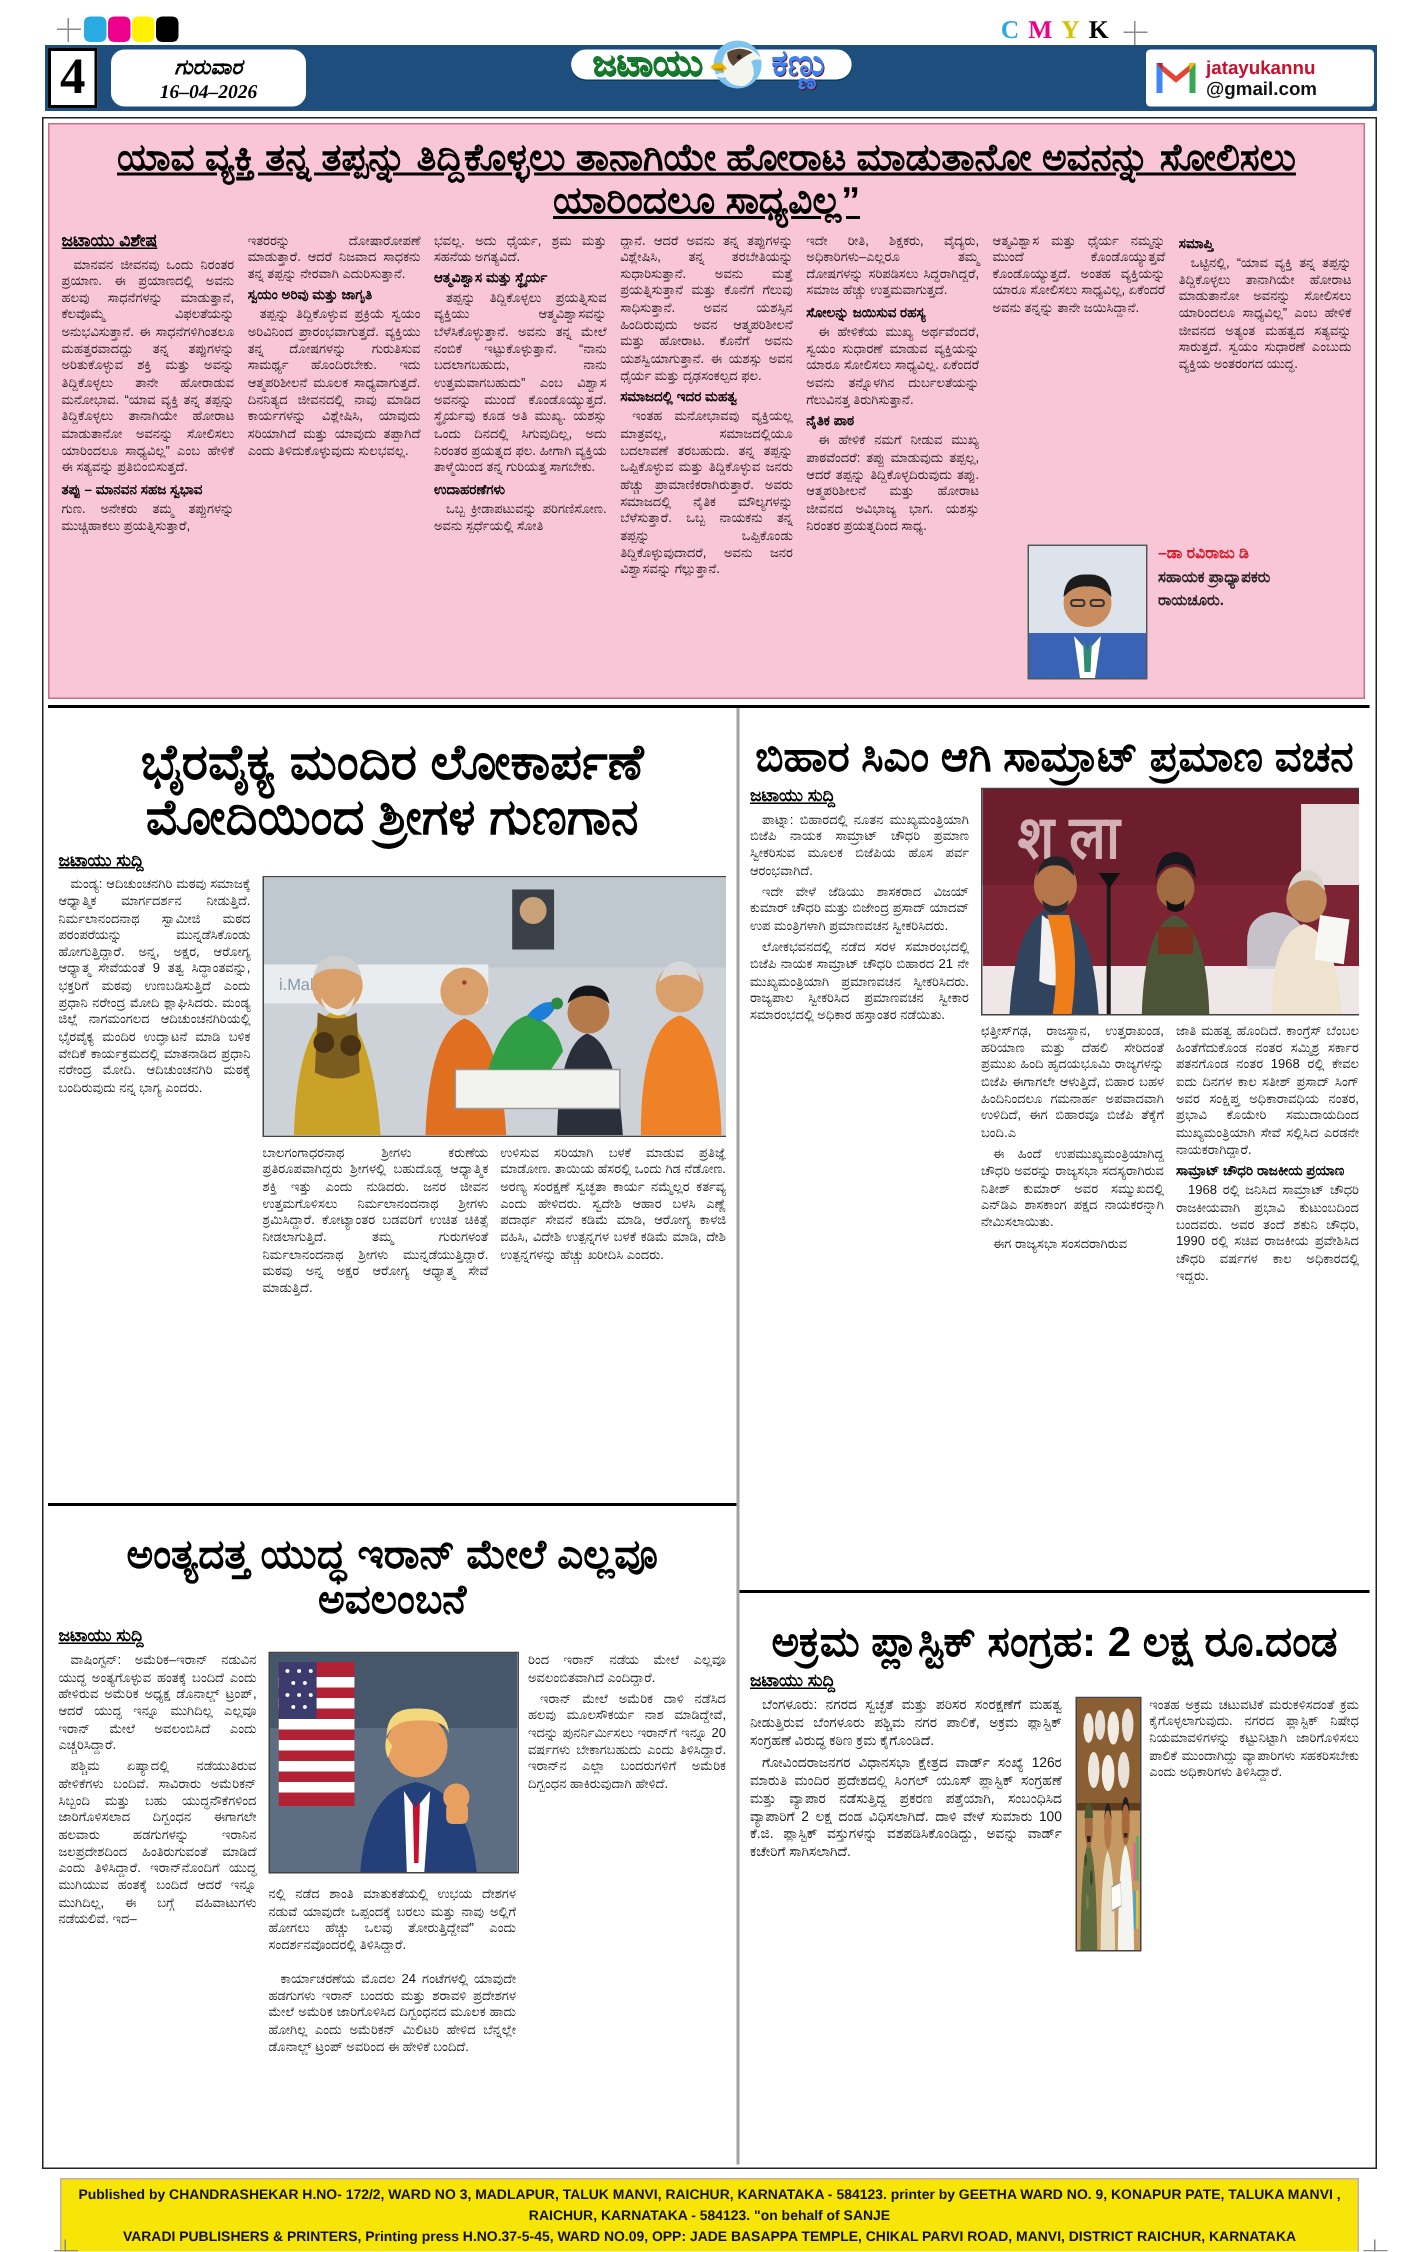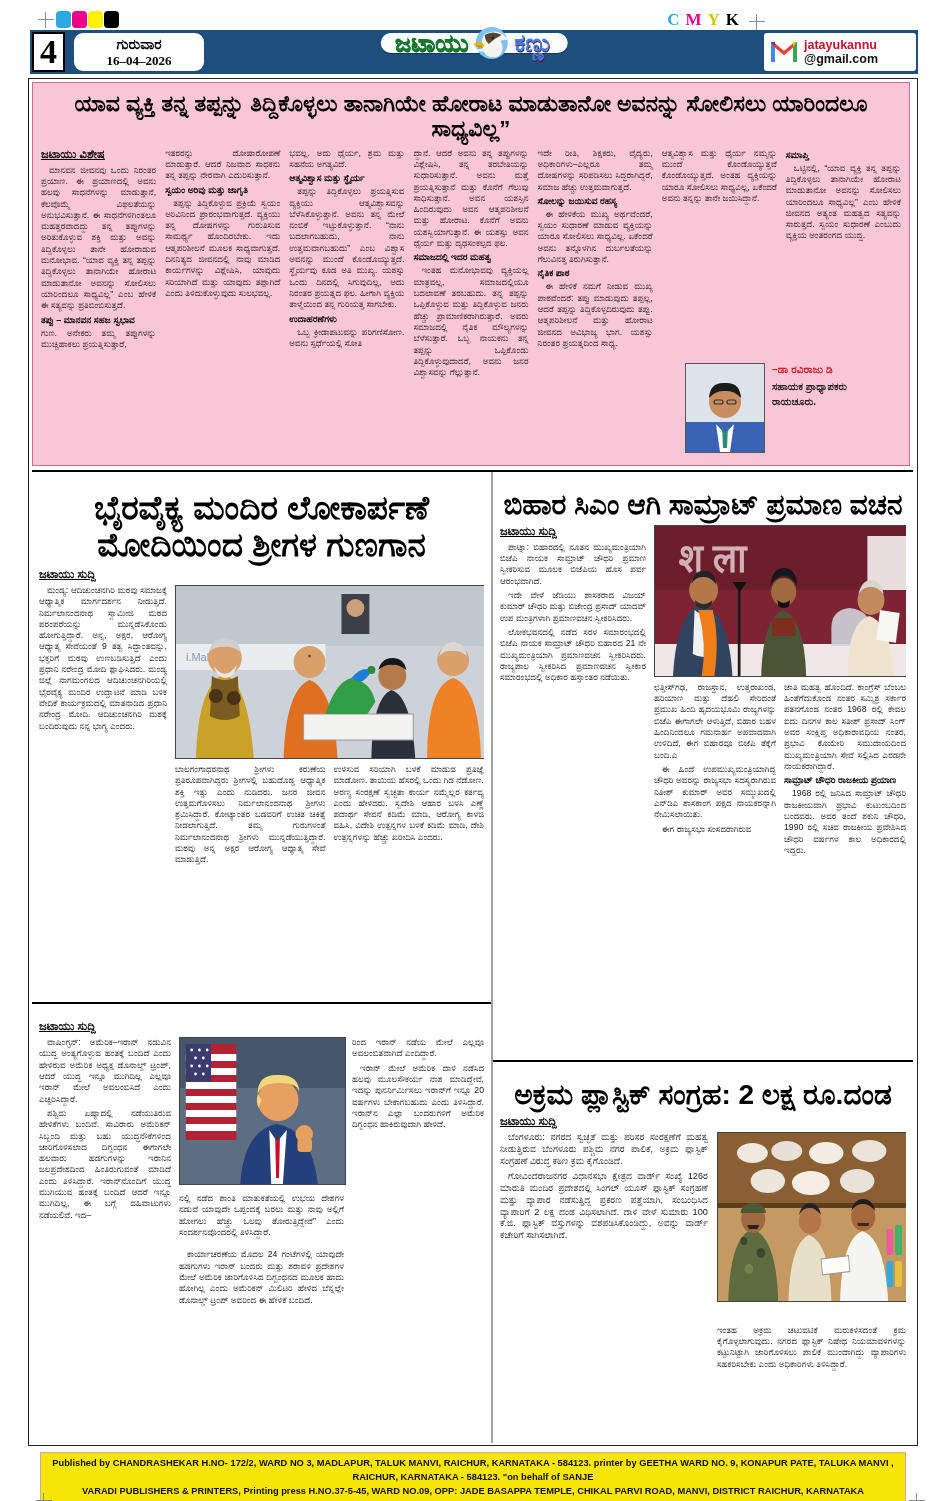--- a/index.html
+++ b/index.html
@@ -11,35 +11,35 @@
   .cross:before{left:0;top:7px;width:16px;height:1px;}
   .cross:after{left:7px;top:0;width:1px;height:16px;}
   .sq{display:inline-block;width:15px;height:17px;border-radius:4px;margin-right:1px;vertical-align:top;}
   .sqwrap{position:absolute;left:56px;top:1px;}
   .cmyk{position:absolute;right:42px;top:0;font-family:"Liberation Serif",serif;font-weight:bold;font-size:17px;letter-spacing:2px;}
   .cmyk span{margin:0 2px;}
   
   .band{position:absolute;left:30px;top:30px;width:888px;height:44px;background:#1d4e7e;}
   .pagenum{position:absolute;left:2px;top:2px;width:33px;height:40px;background:#fff;border:2px solid #000;box-sizing:border-box;
            font-family:"Liberation Serif",serif;font-weight:bold;font-size:34px;text-align:center;line-height:36px;}
-  .daybox{position:absolute;left:44px;top:3px;width:130px;height:38px;background:#fff;border-radius:9px;text-align:center;}
+  .daybox{position:absolute;left:44px;top:3px;width:130px;height:38px;background:#fff;border-radius:9px;text-align:center;font-style:italic;}
   .daybox .d1{font-weight:bold;font-size:14px;margin-top:3px;}
   .daybox .d2{font-family:"Liberation Serif",serif;font-weight:bold;font-size:13px;}
   .mast{position:absolute;left:50%;transform:translateX(-50%);top:3px;height:20px;background:#fff;border-radius:12px;
         padding:0 14px;display:flex;align-items:center;gap:4px;box-shadow:0 1px 0 #0a3a60;}
   .mast .g{color:#177a2a;font-weight:bold;font-size:24px;text-shadow:0.5px 0.5px 0 #063;}
   .mast .r{color:#3b82f6;font-weight:bold;font-size:24px;text-shadow:0.5px 0.5px 0 #700;}
   .mailbox{position:absolute;right:2px;top:3px;width:152px;height:38px;background:#fff;border-radius:3px;display:flex;align-items:center;padding:0 6px;gap:6px;box-sizing:border-box;}
   .mailbox .mn{color:#c8102e;font-weight:bold;font-size:12.5px;line-height:1.15;}
   .mailbox .md{color:#111;font-weight:bold;font-size:12.5px;line-height:1.15;}
   
   .frame{position:absolute;left:28px;top:78px;width:890px;height:1368px;border:1.5px solid #222;box-sizing:border-box;background:#fff;}
   
   .lead{position:absolute;left:3px;top:3px;width:878px;height:384px;background:#f9c6d7;border:1.5px solid #d06a8e;padding:6px 8px;box-sizing:border-box;}
-  .lead h1{margin:2px 0 6px 0;text-align:center;font-size:22px;line-height:1.15;color:#000;letter-spacing:0;}
+  .lead h1{margin:2px 0 6px 0;text-align:center;font-size:25px;line-height:1.15;color:#000;letter-spacing:0;text-decoration:underline;}
   .kicker{font-weight:bold;font-size:11.5px;text-decoration:underline;margin:0 0 4px 0;}
   .lcols{display:flex;gap:9px;height:300px;overflow:hidden;}
   .lcols .col{flex:1;min-width:0;}
   .bt{font-size:8.7px;line-height:1.3;text-align:justify;color:#141414;margin:0 0 3px 0;}
   .bt.ind{text-indent:8px;}
   .sh{font-weight:bold;font-size:9px;margin:2px 0 2px 0;}
   .authorblk{position:absolute;right:12px;bottom:12px;width:212px;display:flex;gap:7px;align-items:flex-start;}
   .authorblk svg{border:1px solid #555;background:#e8ecf0;flex:none;}
   .credit .nm{color:#d81b2a;font-weight:bold;font-size:10.5px;margin-bottom:3px;}
   .credit .rl,.credit .pl{font-weight:bold;font-size:10px;color:#222;line-height:1.5;}
@@ -71,21 +71,21 @@
   .iran h2{font-size:27px;text-align:center;line-height:1.1;}
   .ibody{display:flex;gap:8px;height:356px;overflow:hidden;}
   .ibody .icol{flex:1;min-width:0;}
   .imid{flex:1.25;display:flex;flex-direction:column;gap:8px;min-width:0;}
   
   .plastic{height:383px;border-top:2.5px solid #000;}
   .plastic h2{font-size:28px;text-align:center;line-height:1.1;}
   .pbody{display:flex;gap:9px;height:300px;overflow:hidden;}
   .pc1{flex:1.1;min-width:0;}
   .pc1 .bt{font-size:9.2px;}
-  .pright{flex:1;display:flex;flex-direction:column;gap:23px;min-width:0;}
+  .pright{flex:1;display:flex;flex-direction:row;gap:5px;min-width:0;}
   
   .footer{position:absolute;left:40px;top:1452px;width:866px;background:#f8e508;border:1px solid #caa;padding:4px 10px;box-sizing:border-box;text-align:center;}
   .footer .fl{font-size:9.3px;font-weight:bold;color:#111;line-height:1.5;}
 </style>
 </head>
 <body>
 
 <div class="regrow">
   <span class="cross" style="left:38px;top:2px;"></span>
   <span class="sqwrap">
@@ -241,20 +241,21 @@
               </div>
               <div class="col">
                 <p class="bt">ಉಳಿಸುವ ಸರಿಯಾಗಿ ಬಳಕೆ ಮಾಡುವ ಪ್ರತಿಜ್ಞೆ ಮಾಡೋಣ. ತಾಯಿಯ ಹೆಸರಲ್ಲಿ ಒಂದು ಗಿಡ ನೆಡೋಣ. ಅರಣ್ಯ ಸಂರಕ್ಷಣೆ ಸ್ವಚ್ಛತಾ ಕಾರ್ಯ ನಮ್ಮೆಲ್ಲರ ಕರ್ತವ್ಯ ಎಂದು ಹೇಳಿದರು. ಸ್ವದೇಶಿ ಆಹಾರ ಬಳಸಿ ಎಣ್ಣೆ ಪದಾರ್ಥ ಸೇವನೆ ಕಡಿಮೆ ಮಾಡಿ, ಆರೋಗ್ಯ ಕಾಳಜಿ ವಹಿಸಿ, ವಿದೇಶಿ ಉತ್ಪನ್ನಗಳ ಬಳಕೆ ಕಡಿಮೆ ಮಾಡಿ, ದೇಶಿ ಉತ್ಪನ್ನಗಳನ್ನು ಹೆಚ್ಚು ಖರೀದಿಸಿ ಎಂದರು.</p>
               </div>
             </div>
           </div>
         </div>
       </div>
 
       <div class="story iran">
+        <h2>ಅಂತ್ಯದತ್ತ ಯುದ್ಧ ಇರಾನ್ ಮೇಲೆ ಎಲ್ಲವೂ ಅವಲಂಬನೆ</h2>
         <div class="kicker">ಜಟಾಯು ಸುದ್ದಿ</div>
         <div class="ibody">
           <div class="icol">
             <p class="bt ind">ವಾಷಿಂಗ್ಟನ್: ಅಮೆರಿಕ–ಇರಾನ್ ನಡುವಿನ ಯುದ್ಧ ಅಂತ್ಯಗೊಳ್ಳುವ ಹಂತಕ್ಕೆ ಬಂದಿದೆ ಎಂದು ಹೇಳಿರುವ ಅಮೆರಿಕ ಅಧ್ಯಕ್ಷ ಡೊನಾಲ್ಡ್ ಟ್ರಂಪ್, ಆದರೆ ಯುದ್ಧ ಇನ್ನೂ ಮುಗಿದಿಲ್ಲ ಎಲ್ಲವೂ ಇರಾನ್ ಮೇಲೆ ಅವಲಂಬಿಸಿದೆ ಎಂದು ಎಚ್ಚರಿಸಿದ್ದಾರೆ.</p>
             <p class="bt ind">ಪಶ್ಚಿಮ ಏಷ್ಯಾದಲ್ಲಿ ನಡೆಯುತಿರುವ ಹೇಳಿಕೆಗಳು ಬಂದಿವೆ. ಸಾವಿರಾರು ಅಮೆರಿಕನ್ ಸಿಬ್ಬಂದಿ ಮತ್ತು ಬಹು ಯುದ್ಧನೌಕೆಗಳಿಂದ ಜಾರಿಗೊಳಿಸಲಾದ ದಿಗ್ಬಂಧನ ಈಗಾಗಲೇ ಹಲವಾರು ಹಡಗುಗಳನ್ನು ಇರಾನಿನ ಜಲಪ್ರದೇಶದಿಂದ ಹಿಂತಿರುಗುವಂತೆ ಮಾಡಿದೆ ಎಂದು ತಿಳಿಸಿದ್ದಾರೆ. ಇರಾನ್‌ನೊಂದಿಗೆ ಯುದ್ಧ ಮುಗಿಯುವ ಹಂತಕ್ಕೆ ಬಂದಿದೆ ಆದರೆ ಇನ್ನೂ ಮುಗಿದಿಲ್ಲ, ಈ ಬಗ್ಗೆ ವಹಿವಾಟುಗಳು ನಡೆಯಲಿವೆ. ಇದ–</p>
           </div>
           <div class="imid">
             <svg class="photo" height="146" viewBox="0 0 170 146" preserveAspectRatio="none">
               <rect width="170" height="146" fill="#5d6d82"></rect>
               <rect width="170" height="50" fill="#46566b"></rect>

